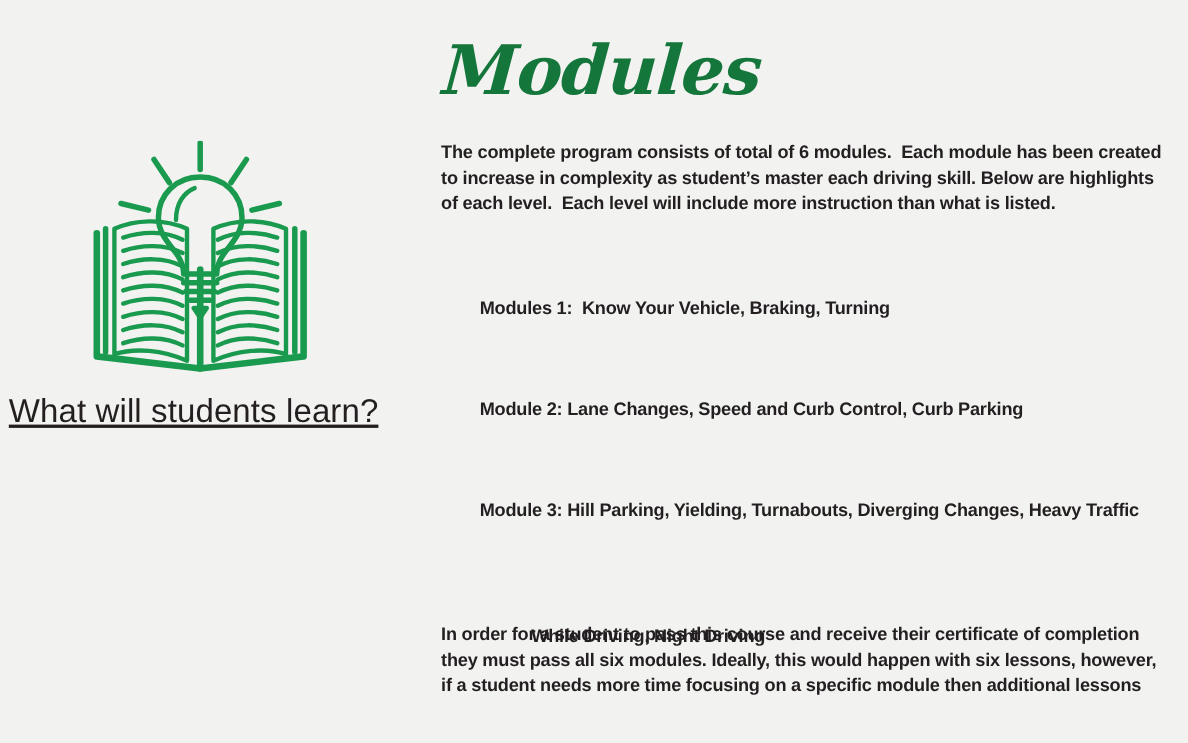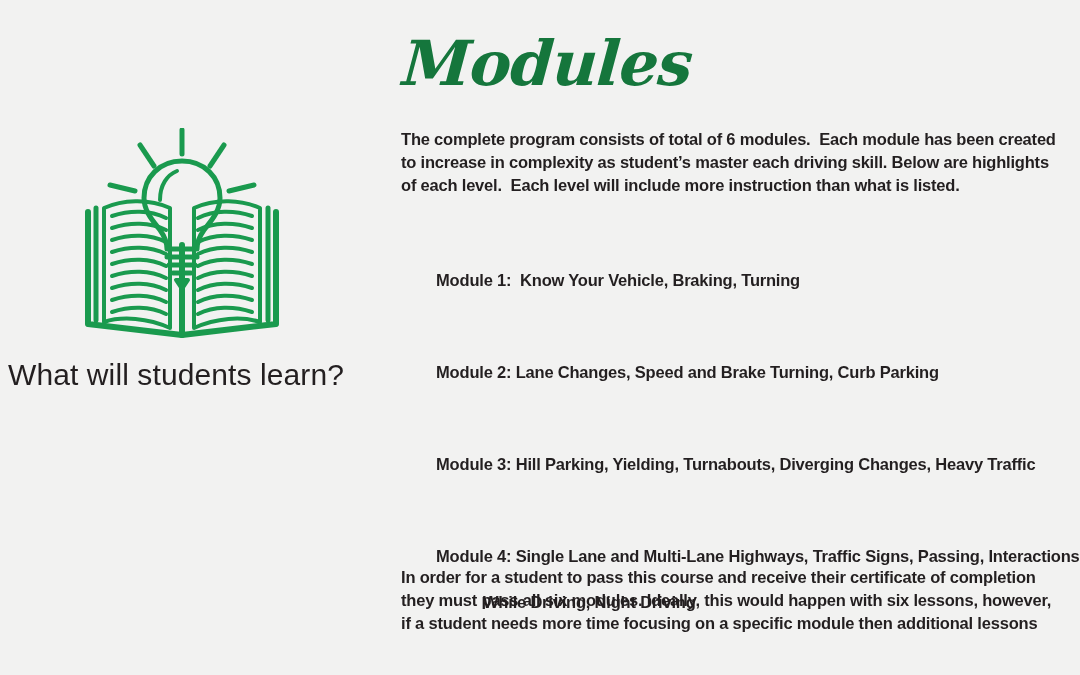--- a/index.html
+++ b/index.html
@@ -50,20 +50,21 @@
     left: 8px;
     top: 355px;
     width: 380px;
     font-family: "Liberation Sans", sans-serif;
     font-size: 30px;
     font-weight: 300;
     letter-spacing: 0.1px;
     color: #231f20;
     line-height: 40px;
     white-space: nowrap;
+    text-decoration: underline;
   }
 
   
   .right-col {
     position: absolute;
     left: 400px;
     top: 0;
     width: 690px;
     height: 675px;
   }
@@ -208,33 +209,32 @@
 
     <div class="modules-title">Modules</div>
 
     <div class="intro-para">The complete program consists of total of 6 modules.  Each module has been created
 to increase in complexity as student’s master each driving skill. Below are highlights
 of each level.  Each level will include more instruction than what is listed.</div>
 
     <div class="module-list">
 
       <div class="module-entry">
-        <span>Module 1:  Know Your Vehicle, Braking, Turning</span>
-      </div>
-
-      <div class="module-entry">
-        <span>Module 2: Lane Changes, Speed and Brake Turning, Curb Parking</span>
+        <span>Modules 1:  Know Your Vehicle, Braking, Turning</span>
+      </div>
+
+      <div class="module-entry">
+        <span>Module 2: Lane Changes, Speed and Curb Control, Curb Parking</span>
       </div>
 
       <div class="module-entry">
         <span>Module 3: Hill Parking, Yielding, Turnabouts, Diverging Changes, Heavy Traffic</span>
       </div>
 
       <div class="module-entry">
-        <span>Module 4: Single Lane and Multi-Lane Highways, Traffic Signs, Passing, Interactions</span>
         <span class="cont">While Driving, Night Driving</span>
       </div>
 
     </div>
 
     <div class="outro-para">In order for a student to pass this course and receive their certificate of completion
 they must pass all six modules. Ideally, this would happen with six lessons, however,
 if a student needs more time focusing on a specific module then additional lessons</div>
   </div>
 

